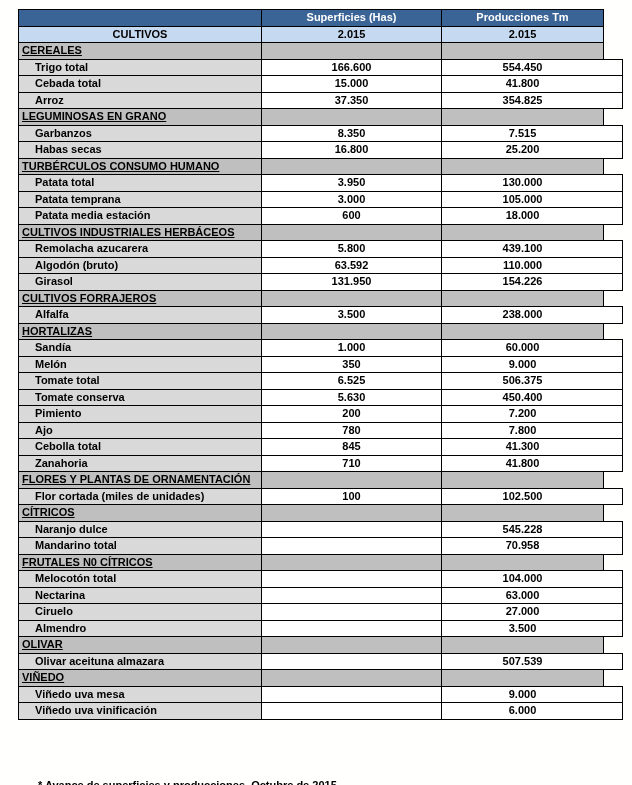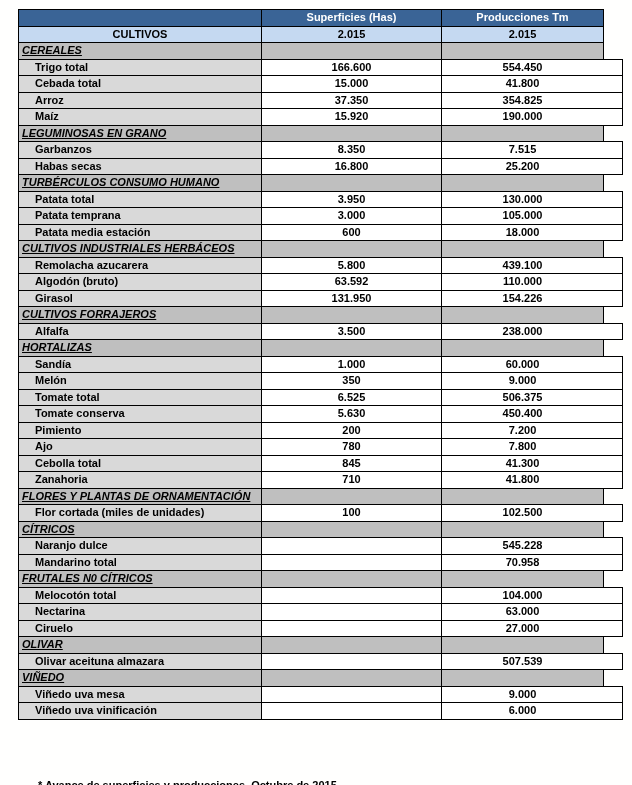--- a/index.html
+++ b/index.html
@@ -22,21 +22,21 @@
   col.c4{width:19px;}
   td{
     height:15.5px;line-height:15px;padding:0;margin:0;
     font-size:11px;font-weight:bold;overflow:hidden;white-space:nowrap;
   }
   td.b{border:1px solid var(--border-black);}
   td.spacer{border:none;background:transparent;}
   td.dark{background:var(--dark-blue);color:#fff;text-align:center;}
   td.light{background:var(--light-blue);color:#000;text-align:center;}
   td.sec{background:var(--section-gray);}
-  td.sec .sec-name{text-decoration:underline;padding-left:3px;font-style:italic;}
+  td.sec .sec-name{text-decoration:underline;padding-left:3px;}
   td.lab{background:var(--label-gray);text-align:left;padding-left:16px;}
   td.val{background:#fff;text-align:center;}
   td.val-wide{padding-right:19px;}
   .footnote{
     position:absolute;left:20px;top:770px;
     font-size:11px;font-weight:bold;color:#000;white-space:nowrap;
   }
 </style>
 </head>
 <body>
@@ -77,25 +77,20 @@
           <td class="b lab">Cebada total</td>
           <td class="b val">15.000</td>
           <td class="b val val-wide" colspan="2">41.800</td>
         </tr>
         <tr>
           <td class="b lab">Arroz</td>
           <td class="b val">37.350</td>
           <td class="b val val-wide" colspan="2">354.825</td>
         </tr>
         <tr>
-          <td class="b lab">Maíz</td>
-          <td class="b val">15.920</td>
-          <td class="b val val-wide" colspan="2">190.000</td>
-        </tr>
-        <tr>
           <td class="b sec"><span class="sec-name">LEGUMINOSAS EN GRANO</span></td>
           <td class="b sec"></td>
           <td class="b sec"></td>
           <td class="spacer"></td>
         </tr>
         <tr>
           <td class="b lab">Garbanzos</td>
           <td class="b val">8.350</td>
           <td class="b val val-wide" colspan="2">7.515</td>
         </tr>
@@ -243,20 +238,25 @@
         </tr>
         <tr>
           <td class="b lab">Nectarina</td>
           <td class="b val"></td>
           <td class="b val val-wide" colspan="2">63.000</td>
         </tr>
         <tr>
           <td class="b lab">Ciruelo</td>
           <td class="b val"></td>
           <td class="b val val-wide" colspan="2">27.000</td>
+        </tr>
+        <tr>
+          <td class="b lab">Almendro</td>
+          <td class="b val"></td>
+          <td class="b val val-wide" colspan="2">3.500</td>
         </tr>
         <tr>
           <td class="b sec"><span class="sec-name">OLIVAR</span></td>
           <td class="b sec"></td>
           <td class="b sec"></td>
           <td class="spacer"></td>
         </tr>
         <tr>
           <td class="b lab">Olivar aceituna almazara</td>
           <td class="b val"></td>

